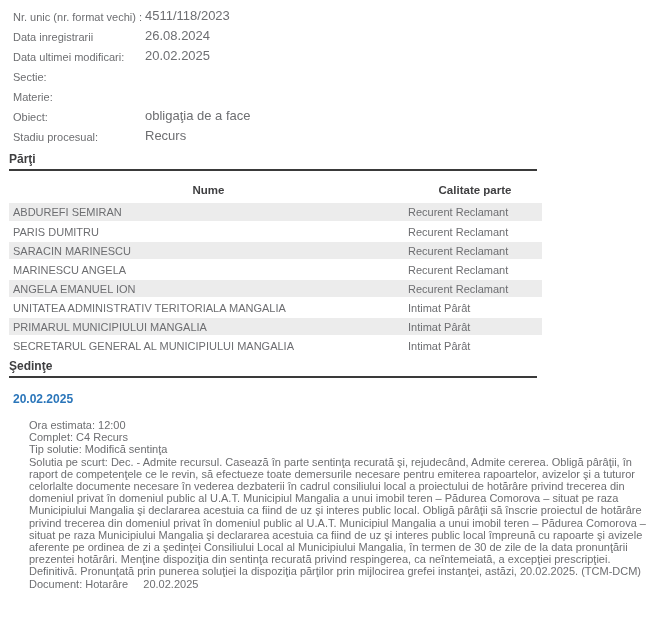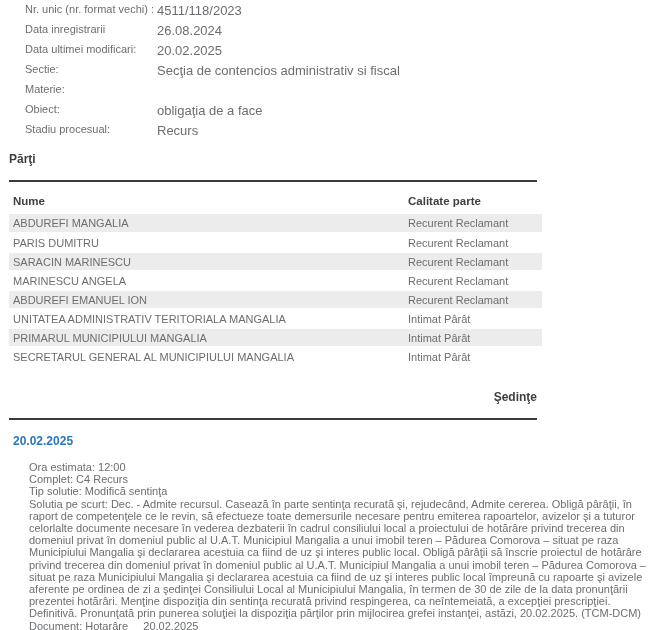--- a/index.html
+++ b/index.html
@@ -14,38 +14,38 @@
   html,body{ background:var(--page-bg); }
   body{
     width:657px; height:630px; overflow:hidden;
     font-family:"Liberation Sans", sans-serif;
     color:var(--text);
   }
   .page{ padding:3px 6px 0 9px; }
 
   
   .fields{ }
-  .field-row{ display:flex; height:20px; align-items:flex-start;margin-left:12px; }
+  .field-row{ display:flex; height:20px; align-items:flex-end; }
   .field-label{ width:136px; padding-left:4px; font-size:11px; color:var(--text); flex:none; }
   .field-value{ font-size:13px; color:var(--text); }
 
   
   h2.section-heading{
     font-size:12px; font-weight:bold; color:var(--heading);
-    width:528px; padding-bottom:14px; line-height:13px;
+    width:528px; padding-bottom:3px; line-height:13px;
     border-bottom:2px solid var(--rule);
   }
   .parties-heading{ margin-top:10px; }
-  .hearings-heading{ margin-top:24px;text-align:right; }
+  .hearings-heading{ margin-top:4px; }
 
   
   table.parties{ border-collapse:collapse; width:533px; margin-top:13px; table-layout:fixed; }
   table.parties col.c1{ width:395px; }
   table.parties th{
-    text-align:left; font-size:11.5px; font-weight:bold; color:var(--heading);
+    text-align:center; font-size:11.5px; font-weight:bold; color:var(--heading);
     padding:0 0 7px 4px;
   }
   table.parties td{
     height:19px; font-size:11px; color:var(--text);
     padding:0 0 0 4px; border-bottom:2px solid #fff;
     overflow:hidden; white-space:nowrap;
   }
   table.parties tbody tr:nth-child(odd) td{ background:var(--row-bg); }
 
   
@@ -76,21 +76,20 @@
         <span class="field-value">26.08.2024</span>
       </div>
 
       <div class="field-row">
         <span class="field-label">Data ultimei modificari:</span>
         <span class="field-value">20.02.2025</span>
       </div>
 
       <div class="field-row">
         <span class="field-label">Sectie:</span>
-        <span class="field-value">Secţia de contencios administrativ si fiscal</span>
       </div>
 
       <div class="field-row">
         <span class="field-label">Materie:</span>
       </div>
 
       <div class="field-row">
         <span class="field-label">Obiect:</span>
         <span class="field-value">obligaţia de a face</span>
       </div>
@@ -111,42 +110,42 @@
       </colgroup>
     <thead>
       <tr>
         <th>Nume</th>
         <th>Calitate parte</th>
       </tr>
     </thead>
     <tbody>
 
         <tr>
-          <td>ABDUREFI MANGALIA</td>
+          <td>ABDUREFI SEMIRAN</td>
           <td>Recurent Reclamant</td>
         </tr>
 
 
         <tr>
           <td>PARIS DUMITRU</td>
           <td>Recurent Reclamant</td>
         </tr>
 
         <tr>
           <td>SARACIN MARINESCU</td>
           <td>Recurent Reclamant</td>
         </tr>
 
         <tr>
           <td>MARINESCU ANGELA</td>
           <td>Recurent Reclamant</td>
         </tr>
 
         <tr>
-          <td>ABDUREFI EMANUEL ION</td>
+          <td>ANGELA EMANUEL ION</td>
           <td>Recurent Reclamant</td>
         </tr>
 
         <tr>
           <td>UNITATEA ADMINISTRATIV TERITORIALA MANGALIA</td>
           <td>Intimat Pârât</td>
         </tr>
 
         <tr>
           <td>PRIMARUL MUNICIPIULUI MANGALIA</td>

